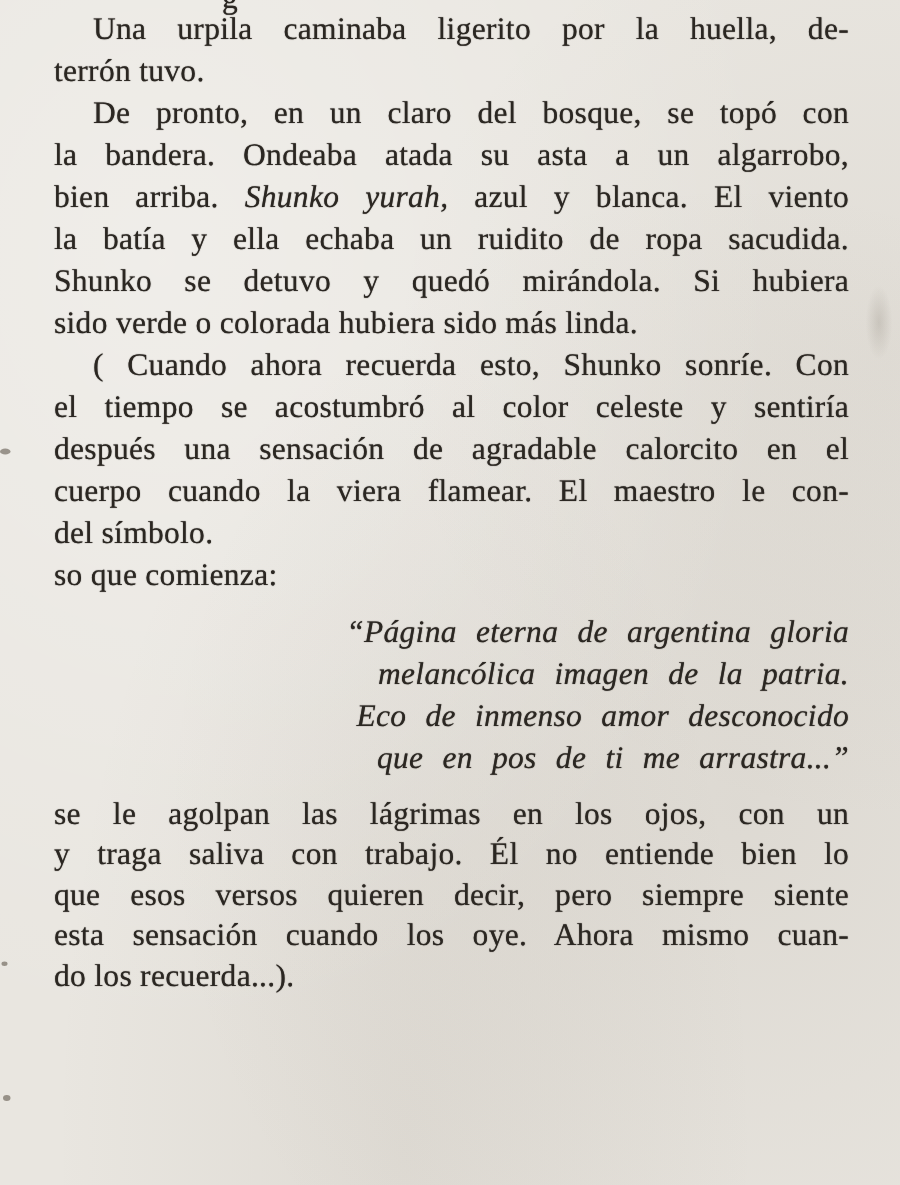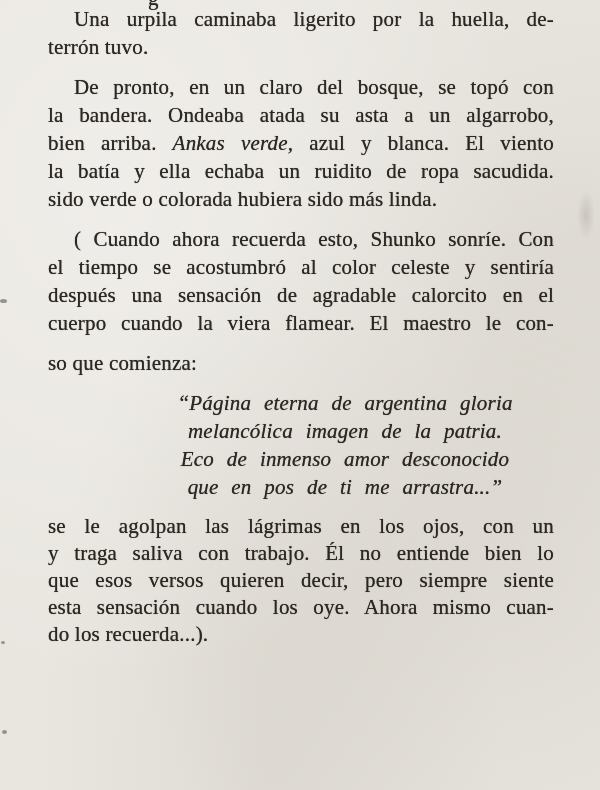--- a/index.html
+++ b/index.html
@@ -23,36 +23,36 @@
     position: absolute;
     left: 36px;
     top: 0;
     width: 530px;
     color: #2b2722;
     font-size: 21px;
     line-height: 28px;
     letter-spacing: 0.2px;
     text-shadow: 0 0 0.7px rgba(43, 39, 34, 0.85);
   }
-  p.para { margin: 12px; padding: 0; }
+  p.para { margin: 0; padding: 0; }
   p.para.first { margin-top: 5px; }
   .ln {
     display: block;
     text-align: justify;
     text-align-last: justify;
   }
   .ln.fst { padding-left: 26px; box-sizing: border-box; }
   .ln.lst { text-align-last: left; }
   .it { font-style: italic; }
   .verse {
     margin: 10px 0 10px 88px;
     font-style: italic;
     word-spacing: 0.35em;
   }
-  .verse .vl { display: block; text-align: center; font-style: italic; }
+  .verse .vl { display: block; text-align: right; font-style: italic; }
   .p5 { line-height: 27px; }
   
   .top-frag {
     position: absolute;
     left: 112px;
     top: -16px;
     font-size: 21px;
     color: #2b2722;
     text-shadow: 0 0 0.7px rgba(43, 39, 34, 0.85);
   }
@@ -87,30 +87,32 @@
   <span class="top-frag">g</span>
 
   <p class="para first">
     <span class="ln fst">Una urpila caminaba ligerito por la huella, de-</span>
     <span class="ln lst">terrón tuvo.</span>
   </p>
 
   <p class="para">
     <span class="ln fst">De pronto, en un claro del bosque, se topó con</span>
     <span class="ln">la bandera. Ondeaba atada su asta a un algarrobo,</span>
-    <span class="ln"><span>bien arriba. </span><span class="it">Ankas verde,</span><span> azul y blanca. El viento</span></span>
+    <span class="ln"><span>bien arriba. </span><span class="it">Shunko yurah,</span><span> azul y blanca. El viento</span></span>
     <span class="ln">la batía y ella echaba un ruidito de ropa sacudida.</span>
+    <span class="ln">Shunko se detuvo y quedó mirándola. Si hubiera</span>
     <span class="ln lst">sido verde o colorada hubiera sido más linda.</span>
   </p>
 
   <p class="para">
     <span class="ln fst">( Cuando ahora recuerda esto, Shunko sonríe. Con</span>
     <span class="ln">el tiempo se acostumbró al color celeste y sentiría</span>
     <span class="ln">después una sensación de agradable calorcito en el</span>
     <span class="ln">cuerpo cuando la viera flamear. El maestro le con-</span>
+    <span class="ln lst">del símbolo.</span>
   </p>
 
   <p class="para">
     <span class="ln lst">so que comienza:</span>
   </p>
 
   <div class="verse">
     <span class="vl">“Página eterna de argentina gloria</span>
     <span class="vl">melancólica imagen de la patria.</span>
     <span class="vl">Eco de inmenso amor desconocido</span>

